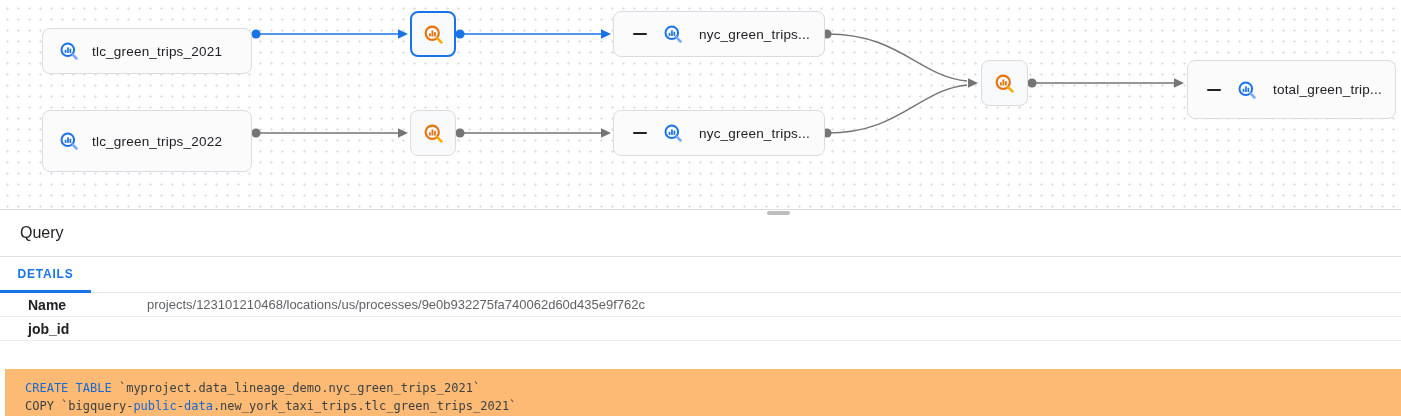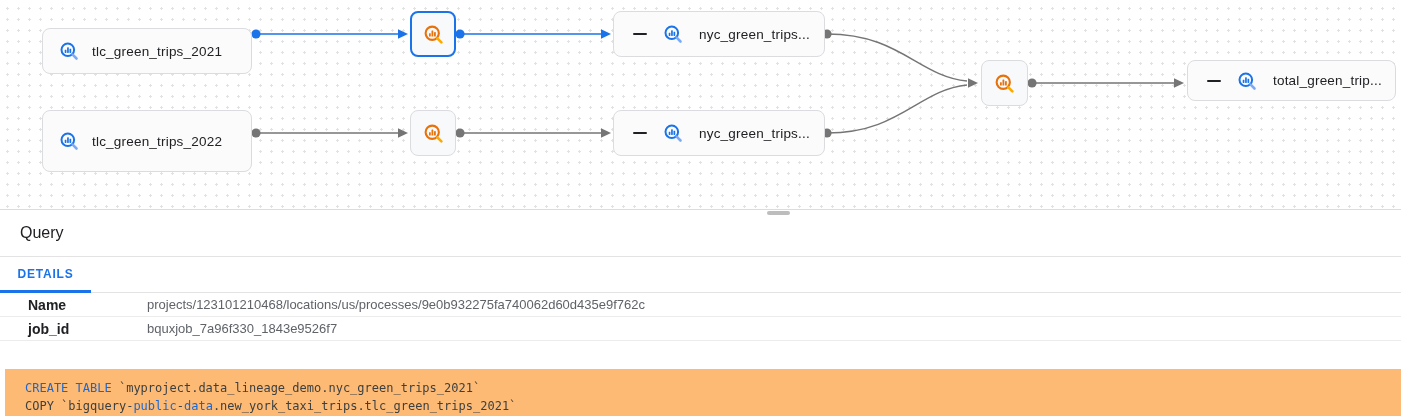--- a/index.html
+++ b/index.html
@@ -163,21 +163,21 @@
   <div class="proc" style="left:981px; top:60px; width:47px; height:46px;">
     <svg class="bq-icon bq-orange" viewBox="0 0 20 20" width="21" height="21">
       <circle cx="8.8" cy="8.8" r="6.3" fill="none" stroke="currentColor" stroke-width="2"></circle>
       <line class="handle" x1="13.7" y1="13.7" x2="17.5" y2="17.5" stroke-width="2.6" stroke-linecap="round"></line>
       <rect x="5.7" y="8.7" width="1.7" height="3.3" rx=".4" fill="currentColor"></rect>
       <rect x="8.1" y="6.3" width="1.7" height="5.7" rx=".4" fill="currentColor"></rect>
       <rect x="10.5" y="7.7" width="1.7" height="4.3" rx=".4" fill="currentColor"></rect>
     </svg>
   </div>
 
-  <div class="node collapsible" style="left:1187px; top:60px; width:209px; height:41px;">
+  <div class="node collapsible" style="left:1187px; top:60px; width:209px; height:59px;">
     <span class="collapse-btn">
         <i></i>
       </span>
     <svg class="bq-icon bq-blue" style="margin-left:15px;" viewBox="0 0 20 20" width="20" height="20">
       <circle cx="8.8" cy="8.8" r="6.3" fill="none" stroke="currentColor" stroke-width="2"></circle>
       <line class="handle" x1="13.7" y1="13.7" x2="17.5" y2="17.5" stroke-width="2.6" stroke-linecap="round"></line>
       <rect x="5.7" y="8.7" width="1.7" height="3.3" rx=".4" fill="currentColor"></rect>
       <rect x="8.1" y="6.3" width="1.7" height="5.7" rx=".4" fill="currentColor"></rect>
       <rect x="10.5" y="7.7" width="1.7" height="4.3" rx=".4" fill="currentColor"></rect>
     </svg>
@@ -195,21 +195,20 @@
 <div class="tabs">
   <div class="tab tab-details active">DETAILS</div>
 </div>
 
 <div class="kv-row">
   <div class="kv-label">Name</div>
   <div class="kv-value">projects/123101210468/locations/us/processes/9e0b932275fa740062d60d435e9f762c</div>
 </div>
 <div class="kv-row">
   <div class="kv-label">job_id</div>
-  <div class="kv-value">bquxjob_7a96f330_1843e9526f7</div>
 </div>
 
 <div class="panel-gap"></div>
 
 <div class="code">
   <div class="code-line"><span class="kw">CREATE TABLE</span><span> `myproject.data_lineage_demo.nyc_green_trips_2021`</span></div>
   <div class="code-line"><span>COPY `bigquery</span><span>-</span><span class="kw">public</span><span>-</span><span class="kw">data</span><span>.new_york_taxi_trips.tlc_green_trips_2021`</span></div>
 </div>
 
 </body></html>

